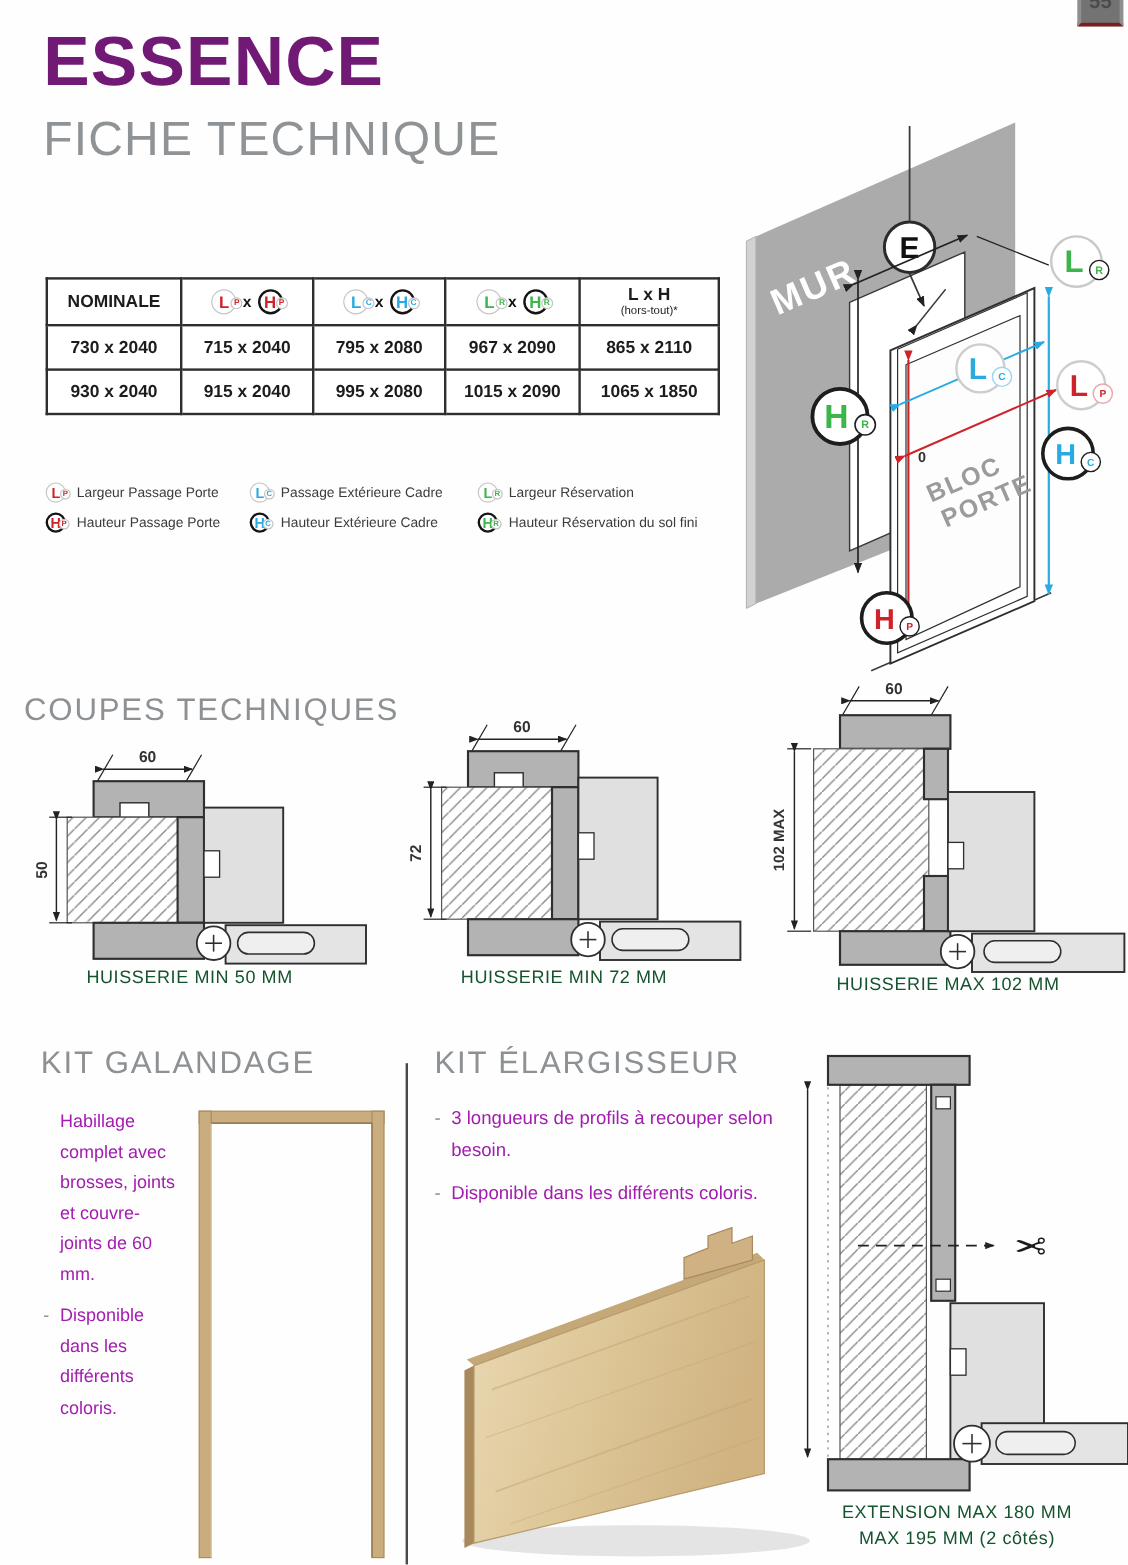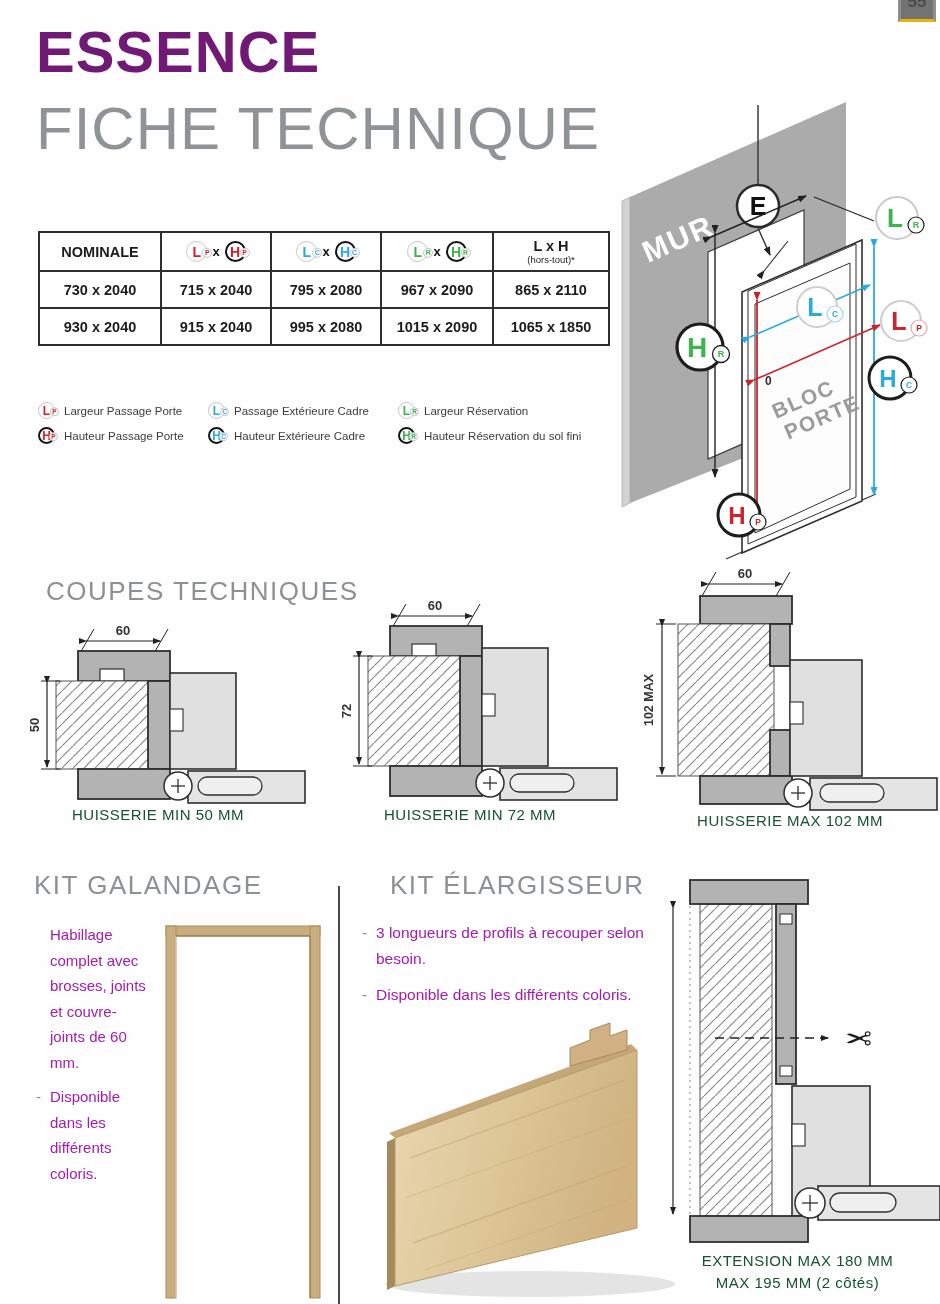--- a/index.html
+++ b/index.html
@@ -1,34 +1,34 @@
 <!DOCTYPE html>
 <html><head>
 <meta charset="utf-8">
 <style>
   * { box-sizing: border-box; margin: 0; padding: 0; }
   body { background:#ffffff; font-family:"Liberation Sans", sans-serif; }
   #page { position:relative; width:940px; height:1304px; background:#fefefe; overflow:hidden; margin:0 auto; }
 
   
   .badge { position:absolute; top:0; right:4px; width:38px; height:22px; background:#737373;
-           border-left:3px solid #8f8f8f; border-right:3px solid #8f8f8f; border-bottom:3px solid #eab308;
+           border-left:3px solid #8f8f8f; border-right:3px solid #8f8f8f; border-bottom:3px solid #7f1d1d;
            overflow:hidden; display:flex; justify-content:center; }
   .badge span { font-size:17px; font-weight:bold; color:#4c4c4c; margin-top:-8px; }
 
   
   .t1 { position:absolute; left:36px; top:18px; font-size:58px; font-weight:bold; color:#701a75; letter-spacing:1px; }
-  .t2 { position:absolute; left:36px; top:94px; font-size:60px; font-weight:300; color:#8f9396; letter-spacing:1px; }
+  .t2 { position:absolute; left:36px; top:94px; font-size:40px; font-weight:300; color:#8f9396; letter-spacing:1px; }
 
   
   table.dims { position:absolute; left:38px; top:231px; border-collapse:collapse; table-layout:fixed; }
   table.dims td, table.dims th { border:2px solid #2e2e2e; text-align:center; vertical-align:middle;
       font-size:14.5px; font-weight:600; color:#1c1c1c; height:37px; padding:0 2px; background:#fff; }
   table.dims th { height:39px; font-weight:600; }
-  .c0{width:122px}.c1{width:110px}.c2{width:110px}.c3{width:112px}.c4{width:116px}
+  .c0{width:112px}.c1{width:110px}.c2{width:110px}.c3{width:112px}.c4{width:116px}
   .hors1 { font-size:14.5px; font-weight:bold; }
   .hors2 { font-size:9.5px; font-weight:400; color:#222; }
 
   
   .dimhdr { display:flex; align-items:center; justify-content:center; gap:5px; }
   .circ { position:relative; display:inline-flex; align-items:center; justify-content:center;
           border-radius:50%; background:#fff; }
   .circ.t { width:21px; height:21px; font-size:14px; font-weight:bold; }
   .circ.s { width:17px; height:17px; font-size:12px; font-weight:bold; }
   .circ.l { border:1.5px solid #c6c6c6; }
@@ -289,21 +289,21 @@
       <text x="291" y="303" text-anchor="middle" font-size="8.5" font-weight="bold" fill="#29abe2">C</text>
     </g>
     <g>
       <circle cx="121" cy="430" r="21" fill="#fff" stroke="#1d1d1d" stroke-width="3"></circle>
       <text x="119" y="439" text-anchor="middle" font-size="24" font-weight="bold" fill="#cf232b">H</text>
       <circle cx="140" cy="437" r="8" fill="#fff" stroke="#1d1d1d" stroke-width="1.2"></circle>
       <text x="140" y="440" text-anchor="middle" font-size="8.5" font-weight="bold" fill="#cf232b">P</text>
     </g>
   </svg>
 
-  <div class="sec-title" style="left:46px; top:576px;text-align:right;">COUPES TECHNIQUES</div>
+  <div class="sec-title" style="left:20px; top:576px;text-align:right;">COUPES TECHNIQUES</div>
 
   <svg style="left:40px; top:625px;" width="265" height="200" viewBox="0 0 265 200">
     <defs>
       <pattern id="h1" width="11" height="11" patternUnits="userSpaceOnUse">
           <rect width="11" height="11" fill="#fff"></rect>
           <path d="M0,11 L11,0" stroke="#8a8a8a" stroke-width="1.2"></path>
         </pattern>
       <marker id="k1" markerWidth="8" markerHeight="6" refX="7" refY="3" orient="auto" markerUnits="userSpaceOnUse">
           <path d="M0,0 L8,3 L0,6 z" fill="#222"></path>
         </marker>
@@ -407,21 +407,21 @@
     <rect x="28" y="10" width="154" height="10" fill="#c9ad7e" stroke="#ab8d5c" stroke-width="1"></rect>
     <rect x="28" y="10" width="10" height="372" fill="#c9ad7e" stroke="#ab8d5c" stroke-width="1"></rect>
     <rect x="172" y="10" width="10" height="372" fill="#c9ad7e" stroke="#ab8d5c" stroke-width="1"></rect>
     <line x1="38" y1="20" x2="38" y2="382" stroke="#e6d6b2" stroke-width="1"></line>
     <line x1="172" y1="20" x2="172" y2="382" stroke="#8f7347" stroke-width="1"></line>
     <line x1="38" y1="20" x2="172" y2="20" stroke="#8f7347" stroke-width="1"></line>
   </svg>
 
   <div class="vdiv"></div>
 
-  <div class="sec-title" style="left:362px; top:870px;margin-left:28px;">KIT ÉLARGISSEUR</div>
+  <div class="sec-title" style="left:362px; top:870px;">KIT ÉLARGISSEUR</div>
   <div class="kittext" style="left:362px; top:920px; width:300px; font-size:15.5px;">
     <div class="kitem dash">3 longueurs de profils à recouper selon besoin.</div>
     <div class="kitem dash">Disponible dans les différents coloris.</div>
   </div>
 
   <svg style="left:365px; top:1018px;" width="300" height="286" viewBox="0 0 300 286">
     <defs>
       <linearGradient id="wood" x1="0" y1="0" x2="1" y2="0.25">
         <stop offset="0" stop-color="#e9d8b2"></stop>
         <stop offset="0.5" stop-color="#ddc697"></stop>

